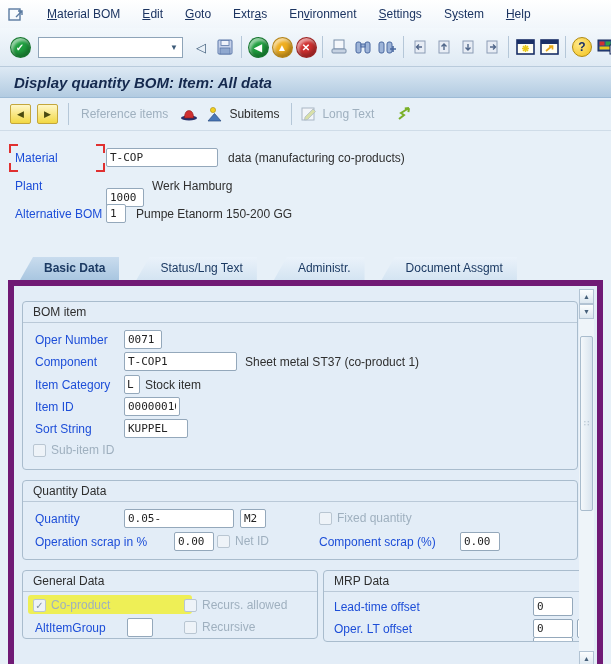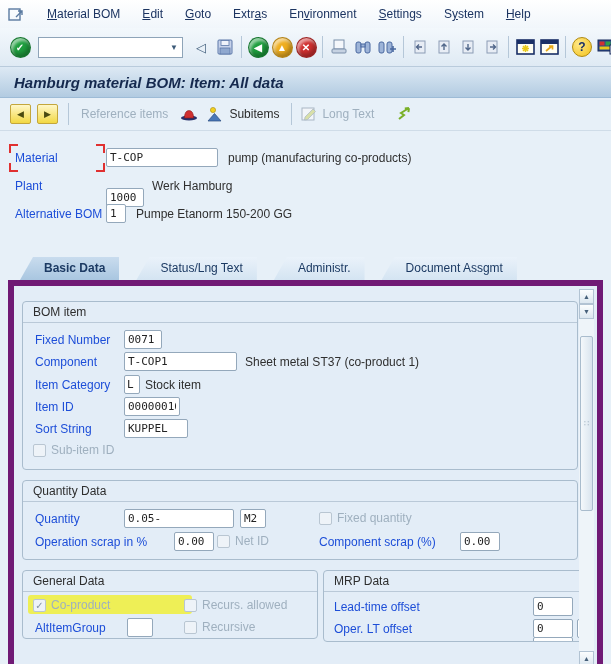--- a/index.html
+++ b/index.html
@@ -201,21 +201,21 @@
       <rect x="2.5" y="3.5" width="5" height="4" fill="#d03030"></rect>
       <rect x="8.5" y="3.5" width="5" height="4" fill="#2fa048"></rect>
       <rect x="2.5" y="8.5" width="11" height="3" fill="#e8c818"></rect>
       <rect x="13" y="7" width="5" height="9" fill="#e8edf5" stroke="#16295a"></rect>
       <path d="M14 9 h3 M14 11 h3 M14 13 h3" stroke="#5a6a8a" stroke-width=".9"></path>
     </svg>
   </div>
 </div>
 
 <div class="titlebar">
-  <span class="t">Hamburg material BOM: Item: All data</span>
+  <span class="t">Display quantity BOM: Item: All data</span>
 </div>
 
 <div class="apptoolbar">
   <span class="ybtn">◀</span>
   <span class="ybtn">▶</span>
   <div class="tb-sep"></div>
   <span class="atxt">Reference items</span>
   <span class="aicon">
     <svg width="18" height="16" viewBox="0 0 18 16">
       <ellipse cx="9" cy="12" rx="8" ry="2.6" fill="#28306a"></ellipse>
@@ -245,21 +245,21 @@
 </div>
 
 <div>
   <span class="corner c-tl" style="left:9px;top:144px;"></span>
   <span class="corner c-bl" style="left:9px;top:163px;"></span>
   <span class="corner c-tr" style="left:96px;top:144px;"></span>
   <span class="corner c-br" style="left:96px;top:163px;"></span>
 
   <span class="lbl" style="left:15px;top:151px;">Material</span>
   <input class="fld" style="left: 106px; top: 148px; width: 112px;" readonly="" value="T-COP">
-  <span class="desc" style="left:228px;top:151px;">pump  (manufacturing co-products)</span>
+  <span class="desc" style="left:228px;top:151px;">data  (manufacturing co-products)</span>
 
   <span class="lbl" style="left:15px;top:179px;">Plant</span>
   <input class="fld" style="left: 106px; top: 188px; width: 38px;" readonly="" value="1000">
   <span class="desc" style="left:152px;top:179px;">Werk Hamburg</span>
 
   <span class="lbl" style="left:15px;top:207px;">Alternative BOM</span>
   <input class="fld" style="left: 106px; top: 204px; width: 20px;" readonly="" value="1">
   <span class="desc" style="left:136px;top:207px;">Pumpe Etanorm 150-200 GG</span>
 </div>
 
@@ -267,21 +267,21 @@
   <div class="tab active">Basic Data</div>
   <div class="tab">Status/Lng Text</div>
   <div class="tab">Administr.</div>
   <div class="tab">Document Assgmt</div>
 </div>
 
 <div class="panel">
 
   <div class="grp" style="left:8px;top:15px;width:556px;height:169px;">
     <div class="grp-h">BOM item</div>
-    <span class="lbl" style="left:12px;top:31px;">Fixed Number</span>
+    <span class="lbl" style="left:12px;top:31px;">Oper Number</span>
     <input class="fld" style="left: 101px; top: 28px; width: 38px;" readonly="" value="0071">
     <span class="lbl" style="left:12px;top:53px;">Component</span>
     <input class="fld" style="left: 101px; top: 50px; width: 113px;" readonly="" value="T-COP1">
     <span class="desc" style="left:222px;top:53px;">Sheet metal ST37 (co-product 1)</span>
     <span class="lbl" style="left:12px;top:76px;">Item Category</span>
     <input class="fld" style="left: 101px; top: 73px; width: 16px; padding: 0px 2px;" readonly="" value="L">
     <span class="desc" style="left:122px;top:76px;">Stock item</span>
     <span class="lbl" style="left:12px;top:98px;">Item ID</span>
     <input class="fld" style="left: 101px; top: 95px; width: 56px;" readonly="" value="00000016">
     <span class="lbl" style="left:12px;top:120px;">Sort String</span>

